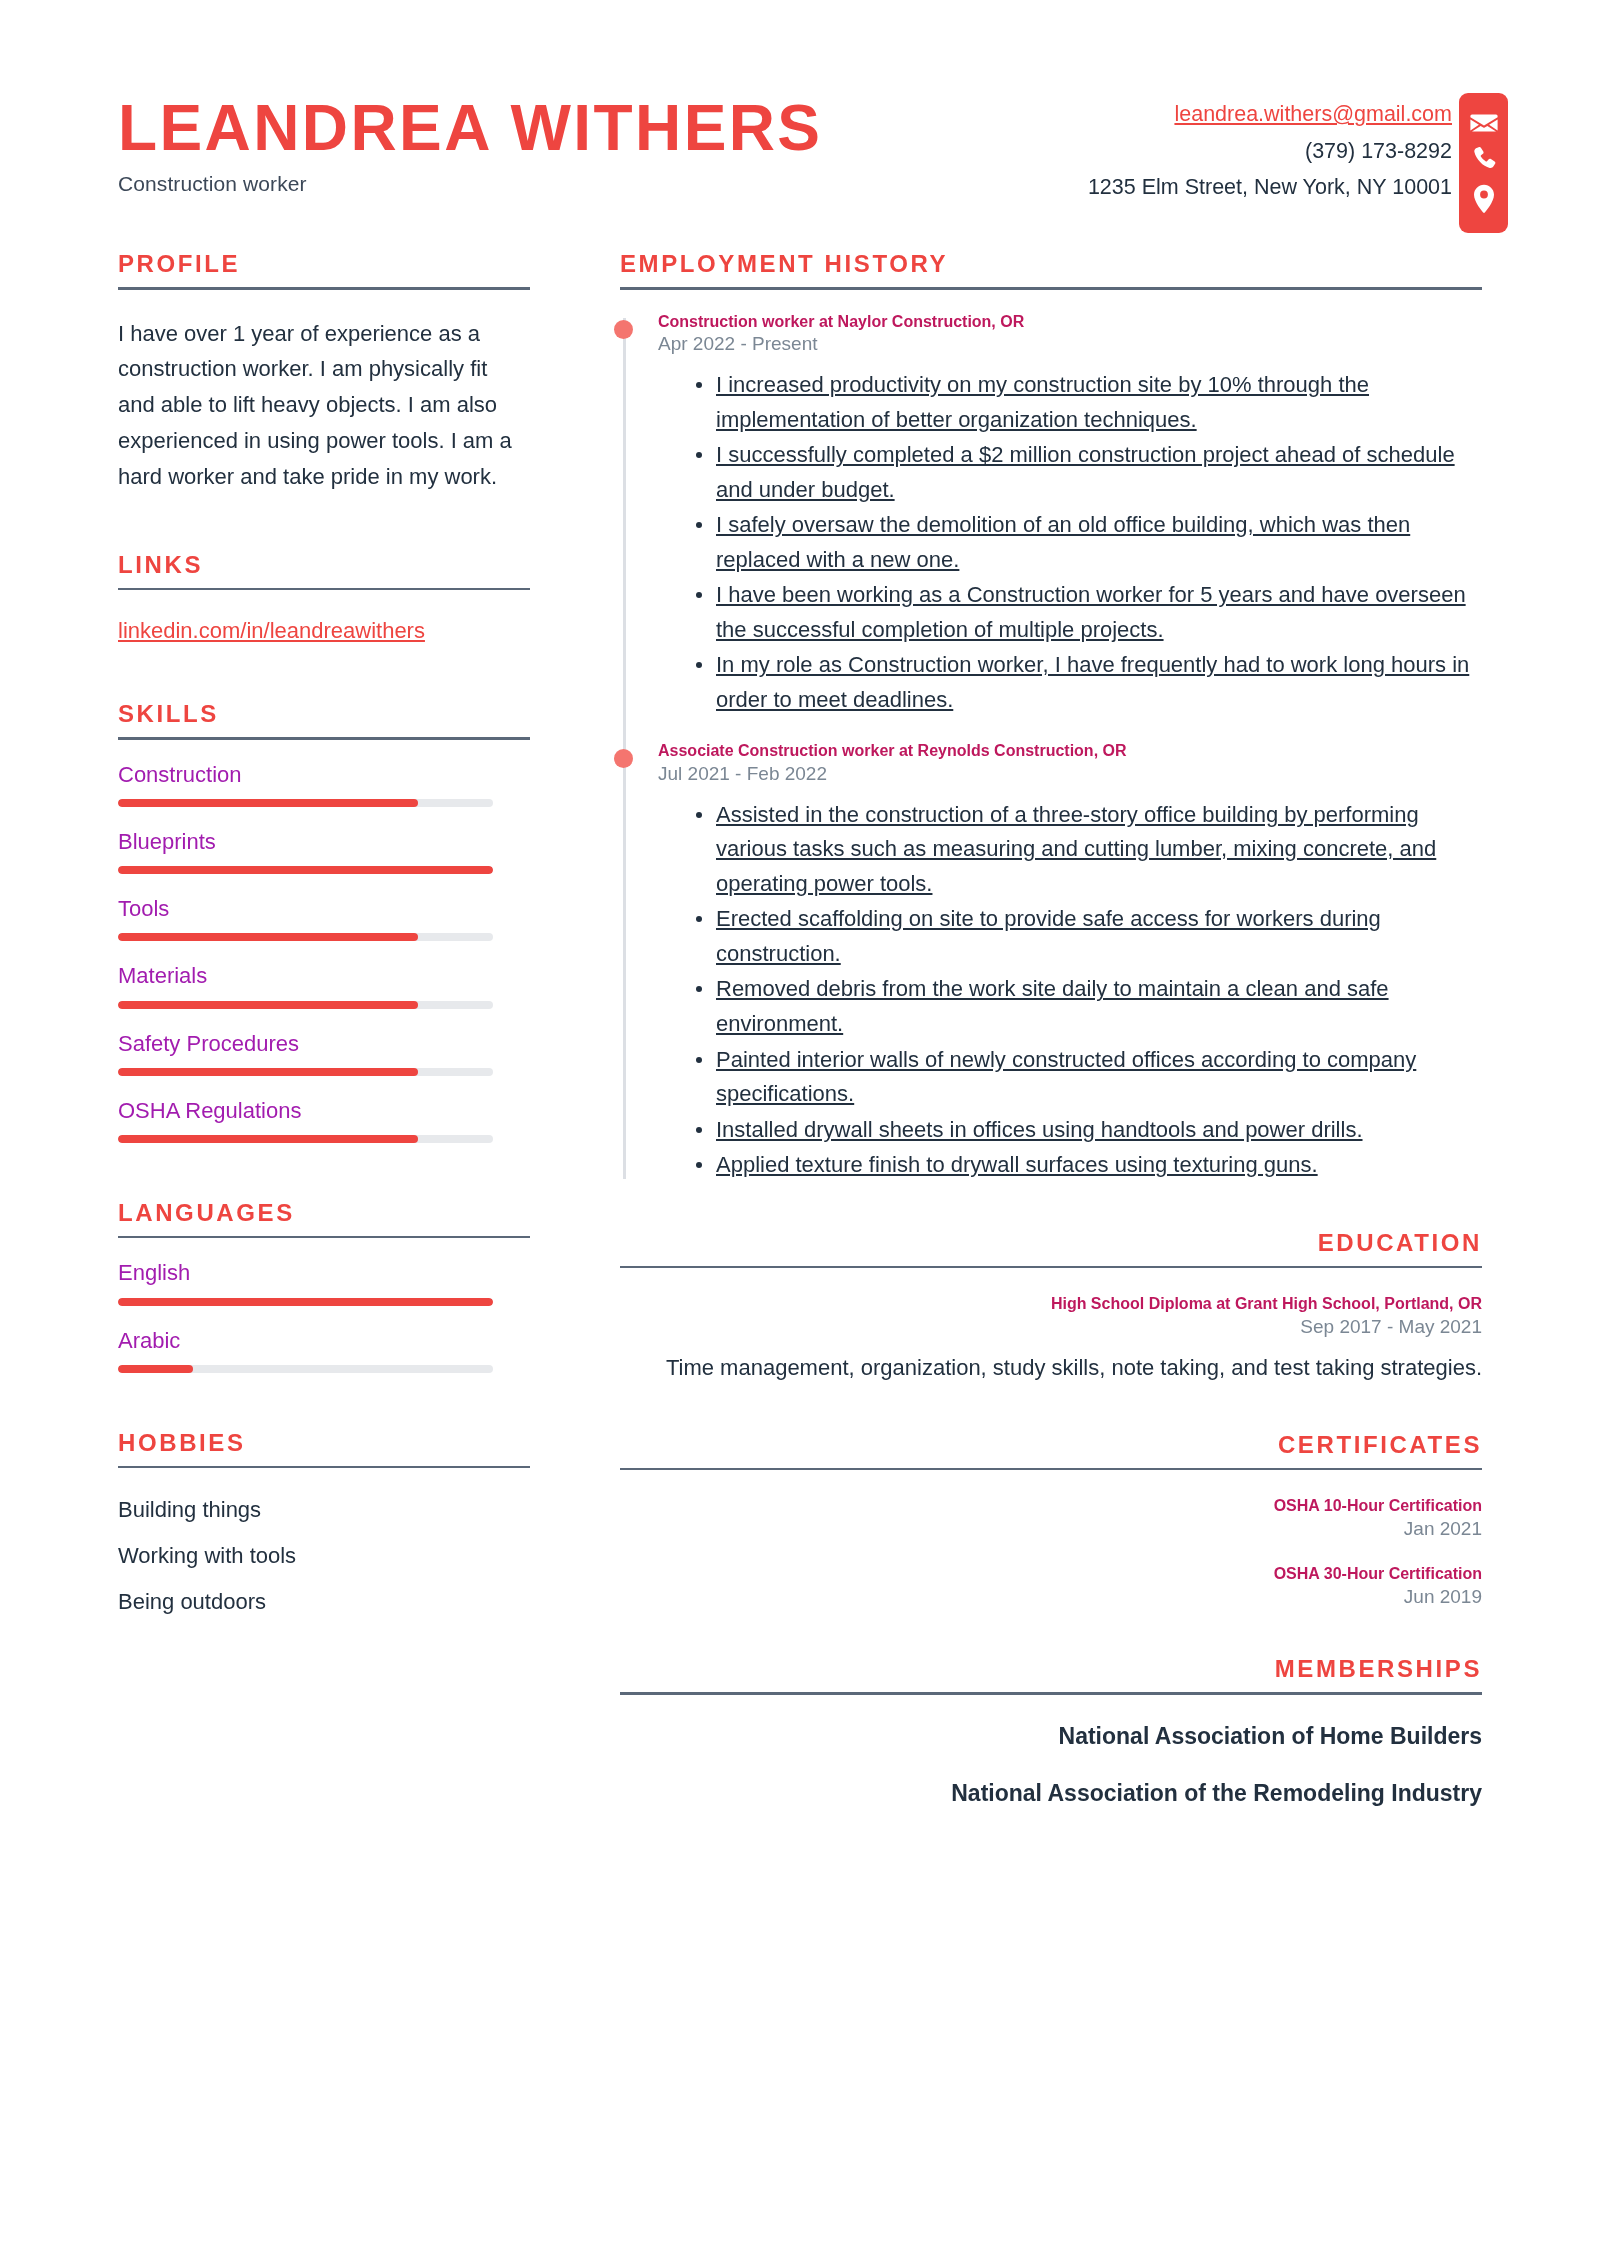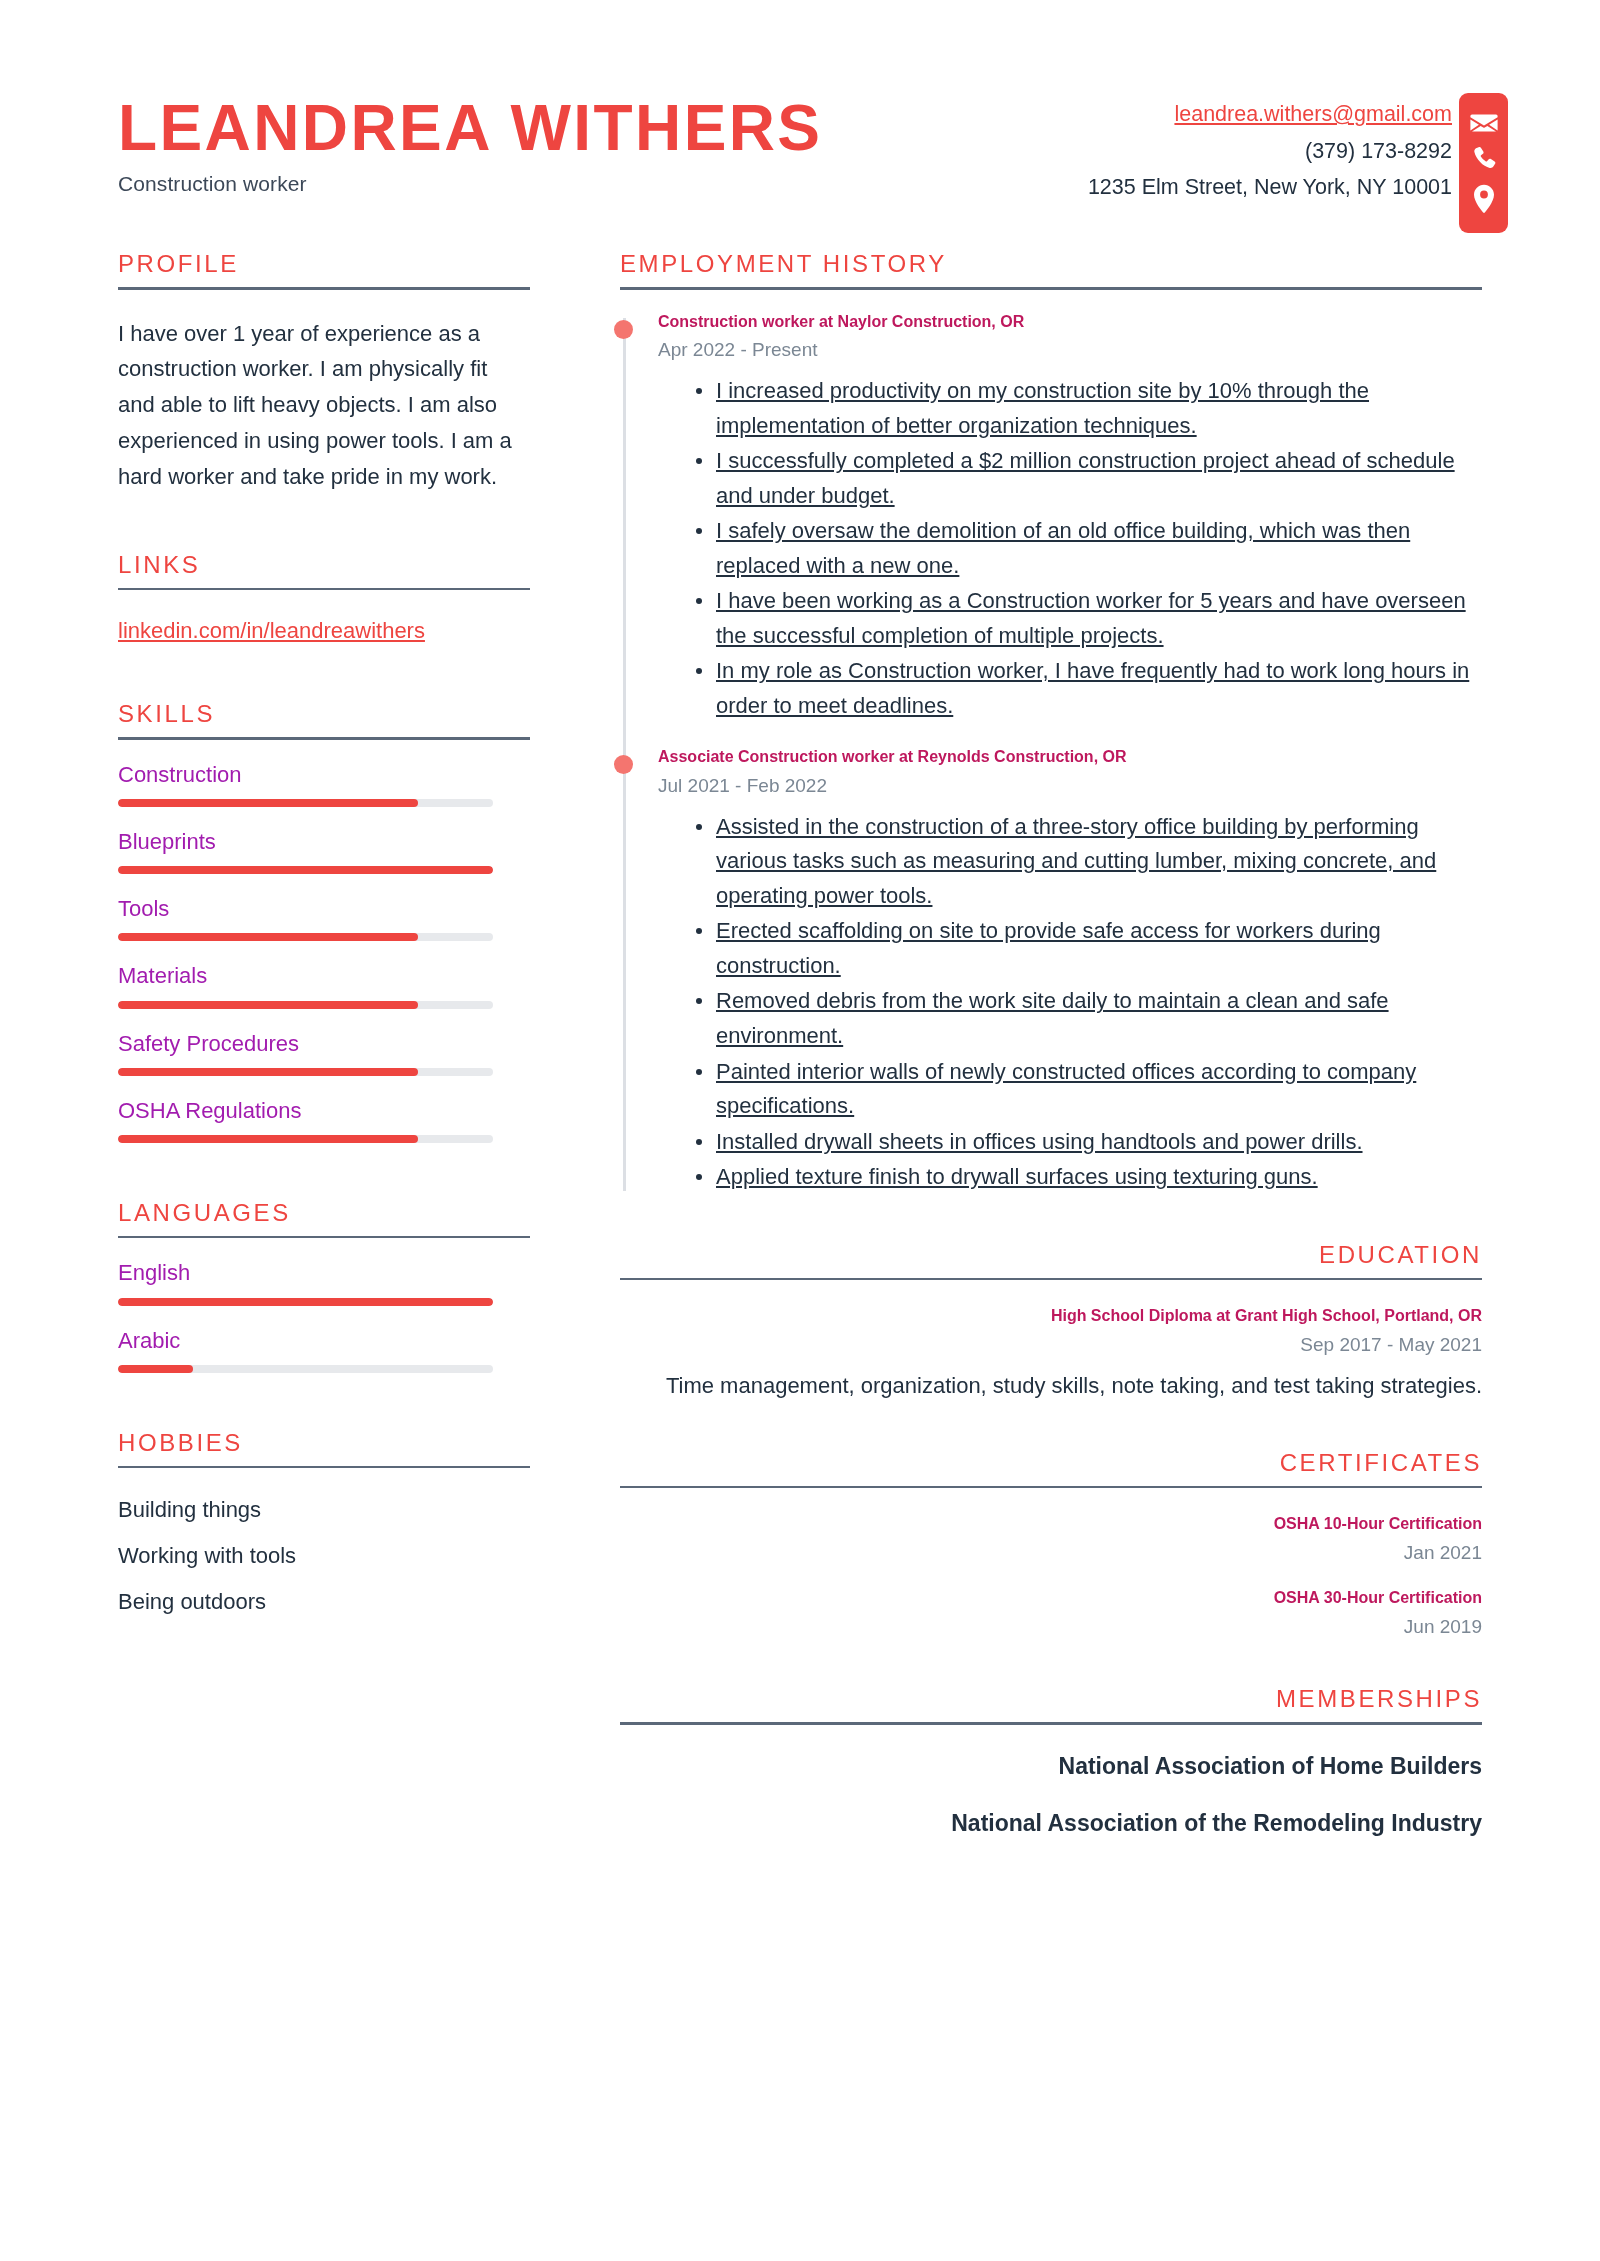--- a/index.html
+++ b/index.html
@@ -109,21 +109,21 @@
   .col-right {
     flex: 1 1 auto;
     padding-left: 90px;
   }
 
   
   .section { margin-bottom: 0; }
 
   .section-title {
     font-size: 24px;
-    font-weight: normal;
+    font-weight: bold;
     letter-spacing: 2.6px;
     color: #ee4540;
     text-transform: uppercase;
     padding-bottom: 9px;
   }
 
   .section-rule {
     height: 2.5px;
     background: #5b6879;
     width: 100%;
@@ -218,21 +218,20 @@
   .entry-title {
     font-size: 16px;
     font-weight: bold;
     color: #be185d;
     line-height: 1.3;
   }
 
   .entry-date {
     font-size: 19px;
     color: #7b8794;
-    margin-top: 6px;
     line-height: 1.3;
   }
 
   .entry-desc {
     font-size: 22px;
     line-height: 1.56;
     color: #22303f;
     margin-top: 11px;
   }
 

